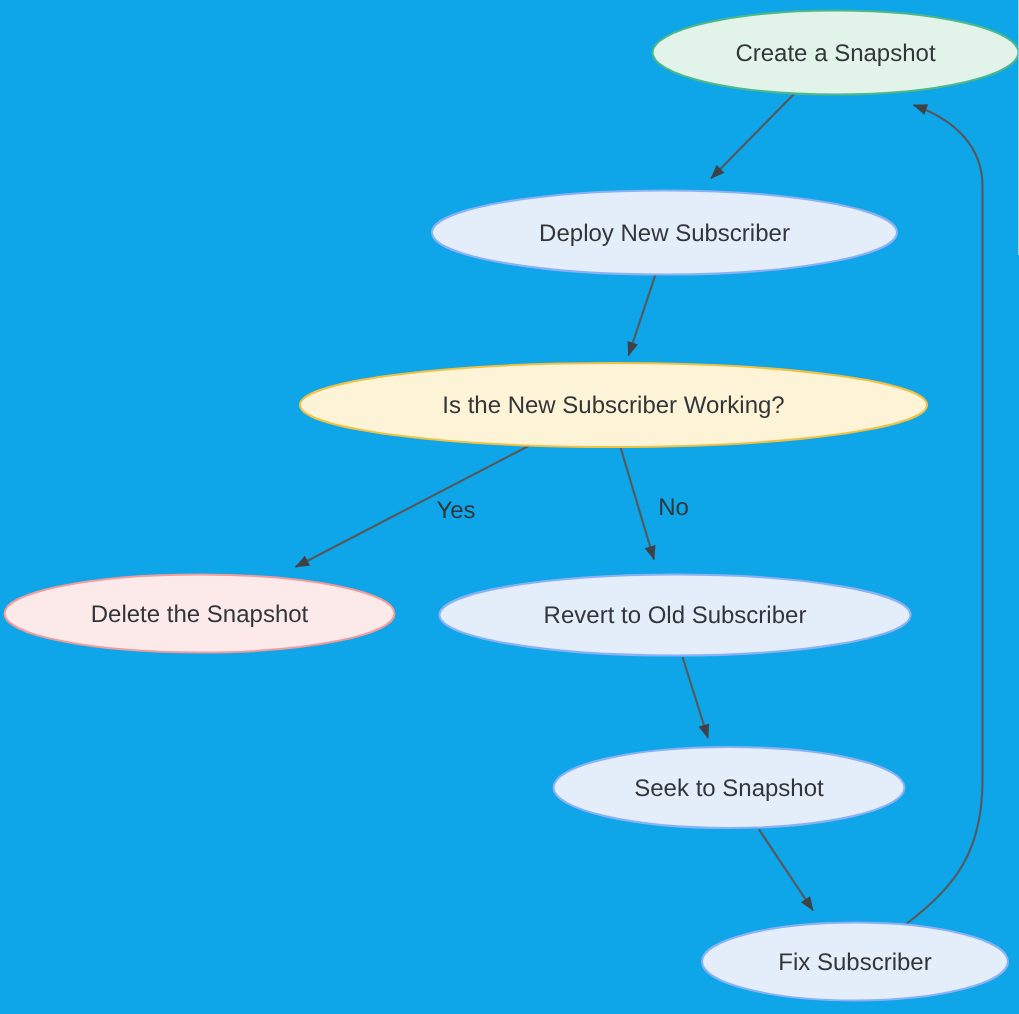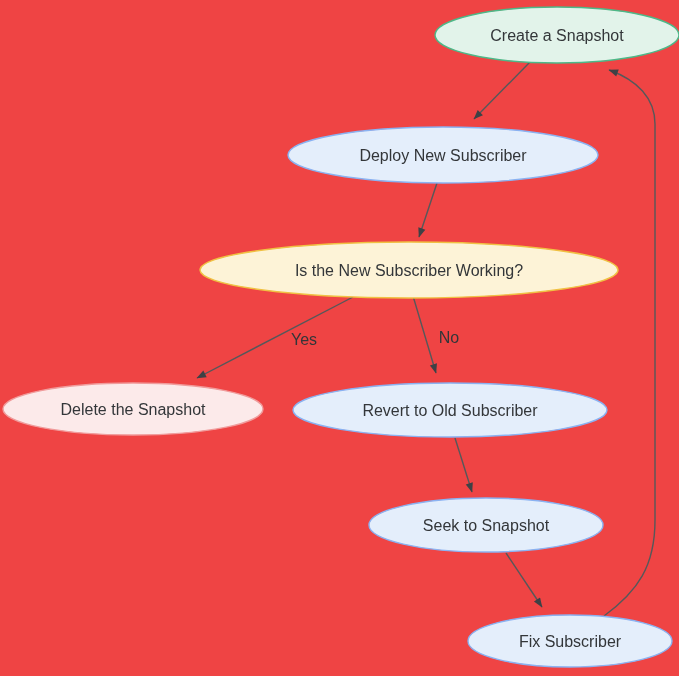--- a/index.html
+++ b/index.html
@@ -5,21 +5,21 @@
   html, body {
     margin: 0;
     padding: 0;
     background: #ffffff;
     font-family: "Liberation Sans", sans-serif;
   }
   .canvas {
     position: relative;
     width: 679px;
     height: 676px;
-    background: #ef4444;
+    background: #0ea5e9;
     overflow: hidden;
   }
   svg text.node-label {
     font-family: "Liberation Sans", sans-serif;
     font-size: 16px;
     fill: #333639;
   }
   svg text.edge-label {
     font-family: "Liberation Sans", sans-serif;
     font-size: 16px;

